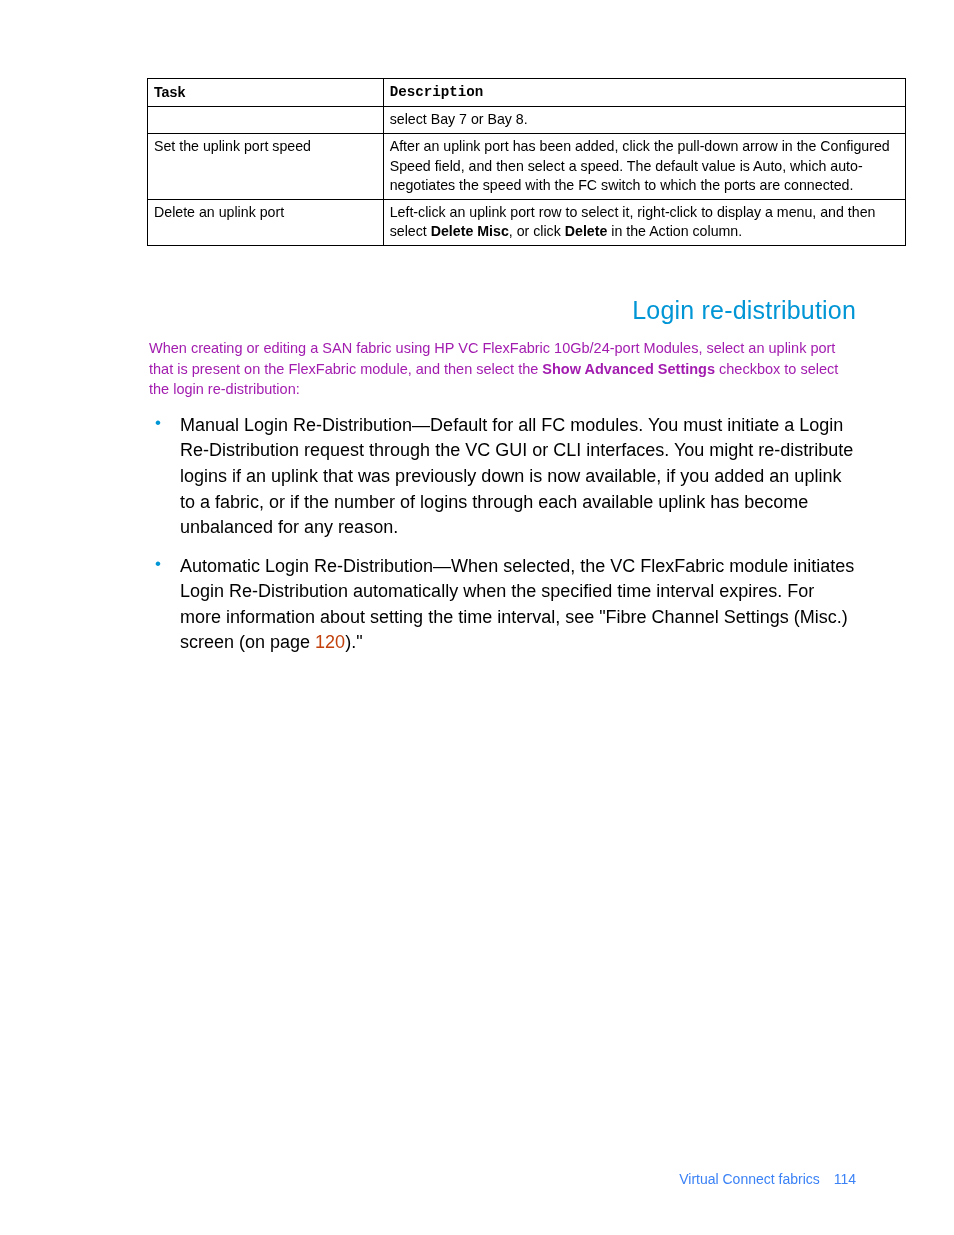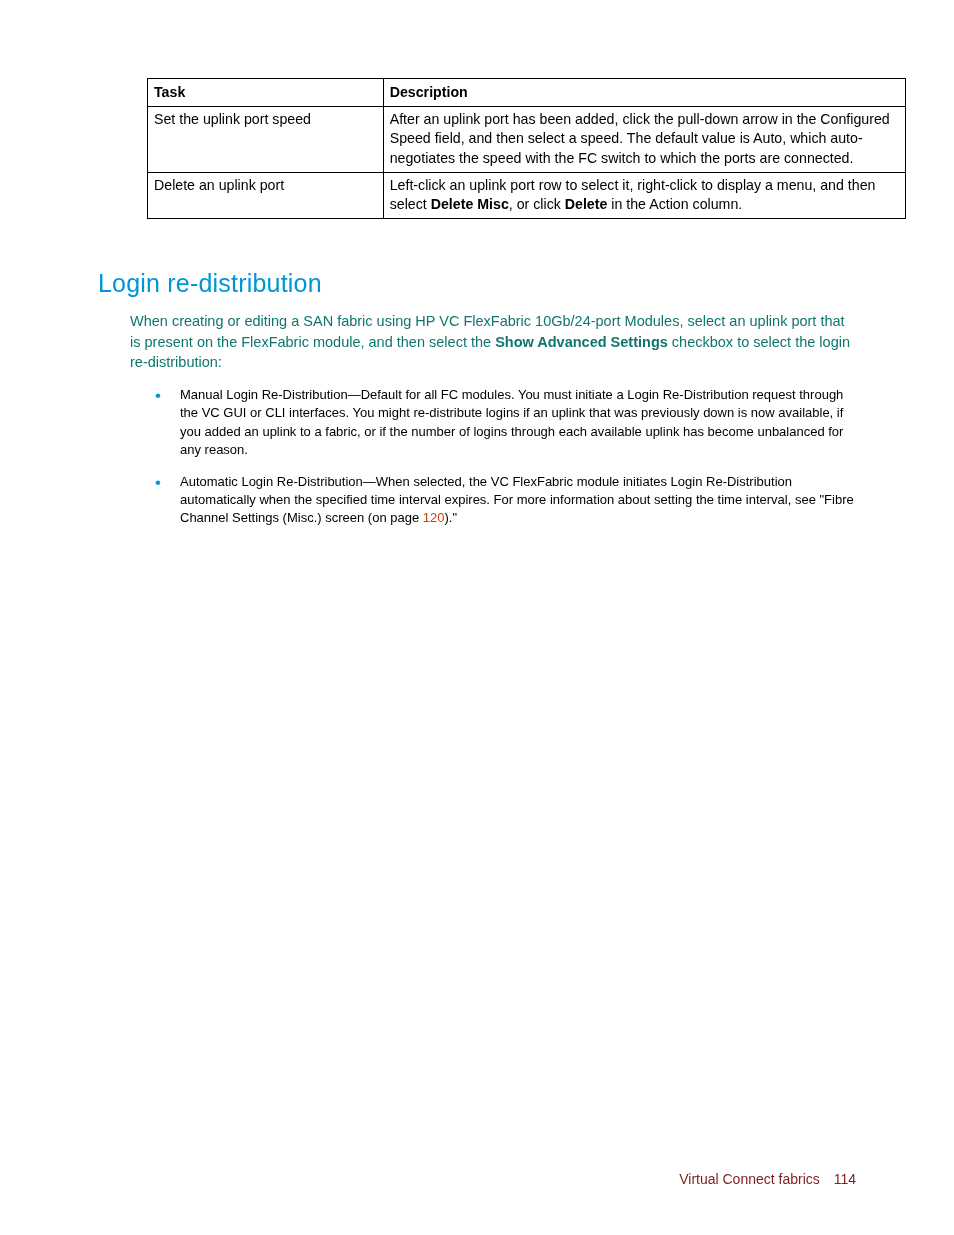--- a/index.html
+++ b/index.html
@@ -38,43 +38,45 @@
     }
     table.task-table td {
       padding: 3px 6px 4px 6px;
       font-weight: normal;
     }
     table.task-table .col-task {
       width: 236px;
     }
     table.task-table .col-desc {
       width: 523px;
+      font-family: Liberation Mono, monospace;
     }
     .section-title {
       font-size: 25px;
       font-weight: normal;
       color: #0096d6;
       margin-bottom: 13px;
       margin-left: 0;
       letter-spacing: 0.2px;
+      text-align: right;
     }
     .body-text {
       font-size: 14.5px;
       line-height: 1.42;
-      margin-left: 32px;
+      margin-left: 51px;
       margin-bottom: 13px;
-      color: #0f766e;
+      color: #a21caf;
     }
     ul.bullets {
       list-style: none;
       margin-left: 49px;
       margin-bottom: 10px;
     }
     ul.bullets li {
-      font-size: 13px;
+      font-size: 18px;
       line-height: 1.42;
       position: relative;
       padding-left: 33px;
       margin-bottom: 13px;
     }
     ul.bullets li::before {
       content: "•";
       position: absolute;
       left: 8px;
       top: 0;
@@ -83,21 +85,21 @@
       line-height: 1.2;
     }
     .page-link {
       color: #c2410c;
     }
     .footer {
       position: absolute;
       bottom: 48px;
       right: 98px;
       font-size: 14px;
-      color: #7f1d1d;
+      color: #3b82f6;
     }
     .footer .sec-name {
       margin-right: 10px;
     }
     strong {
       font-weight: bold;
     }
   </style>
 </head>
 <body>
@@ -105,20 +107,24 @@
 <div class="page-content">
 
   <table class="task-table">
     <thead>
       <tr>
         <th class="col-task">Task</th>
         <th class="col-desc">Description</th>
       </tr>
     </thead>
     <tbody>
+      <tr>
+        <td></td>
+        <td>select Bay 7 or Bay 8.</td>
+      </tr>
       <tr>
         <td>Set the uplink port speed</td>
         <td>After an uplink port has been added, click the pull-down arrow in the Configured Speed field, and then select a speed. The default value is Auto, which auto-negotiates the speed with the FC switch to which the ports are connected.</td>
       </tr>
       <tr>
         <td>Delete an uplink port</td>
         <td><span>Left-click an uplink port row to select it, right-click to display a menu, and then select </span><strong>Delete Misc</strong><span>, or click </span><strong>Delete</strong><span> in the Action column.</span></td>
       </tr>
     </tbody>
   </table>

